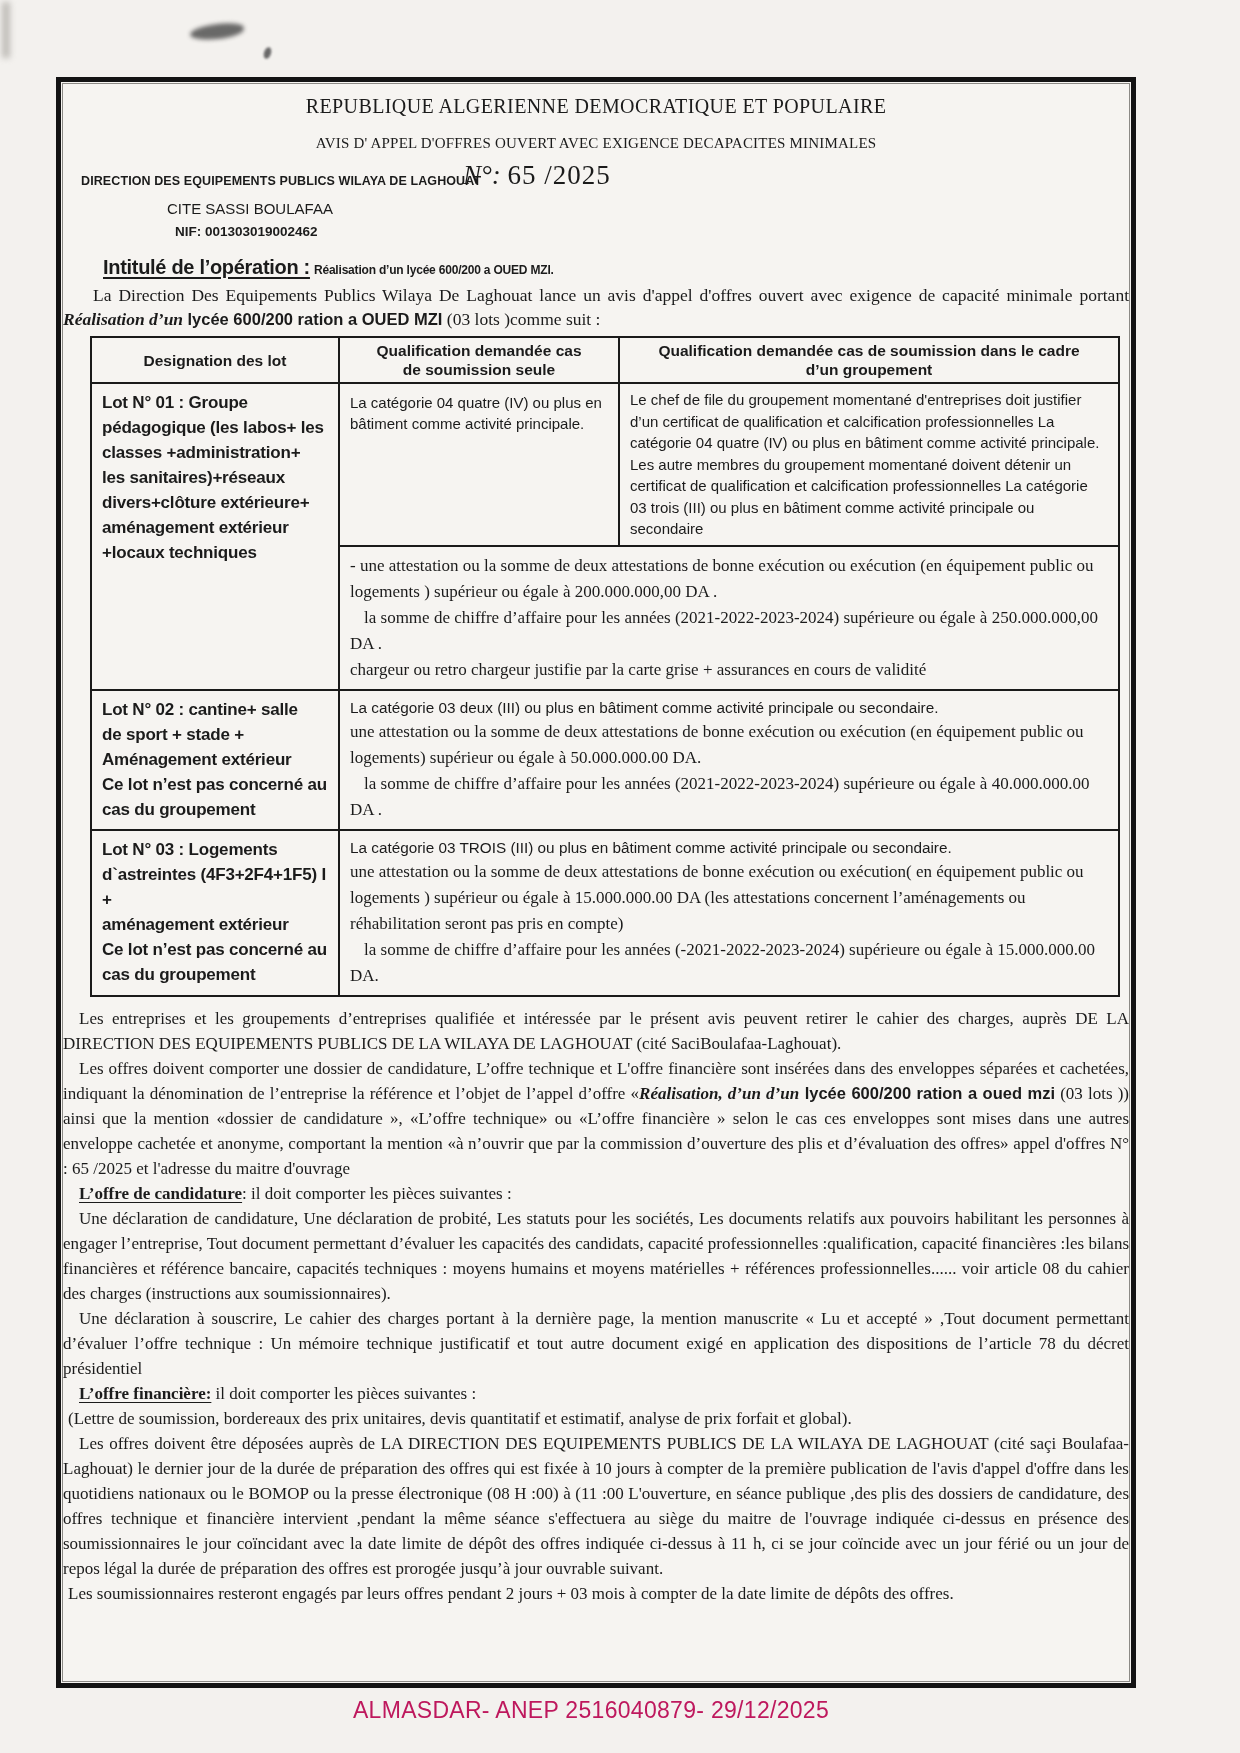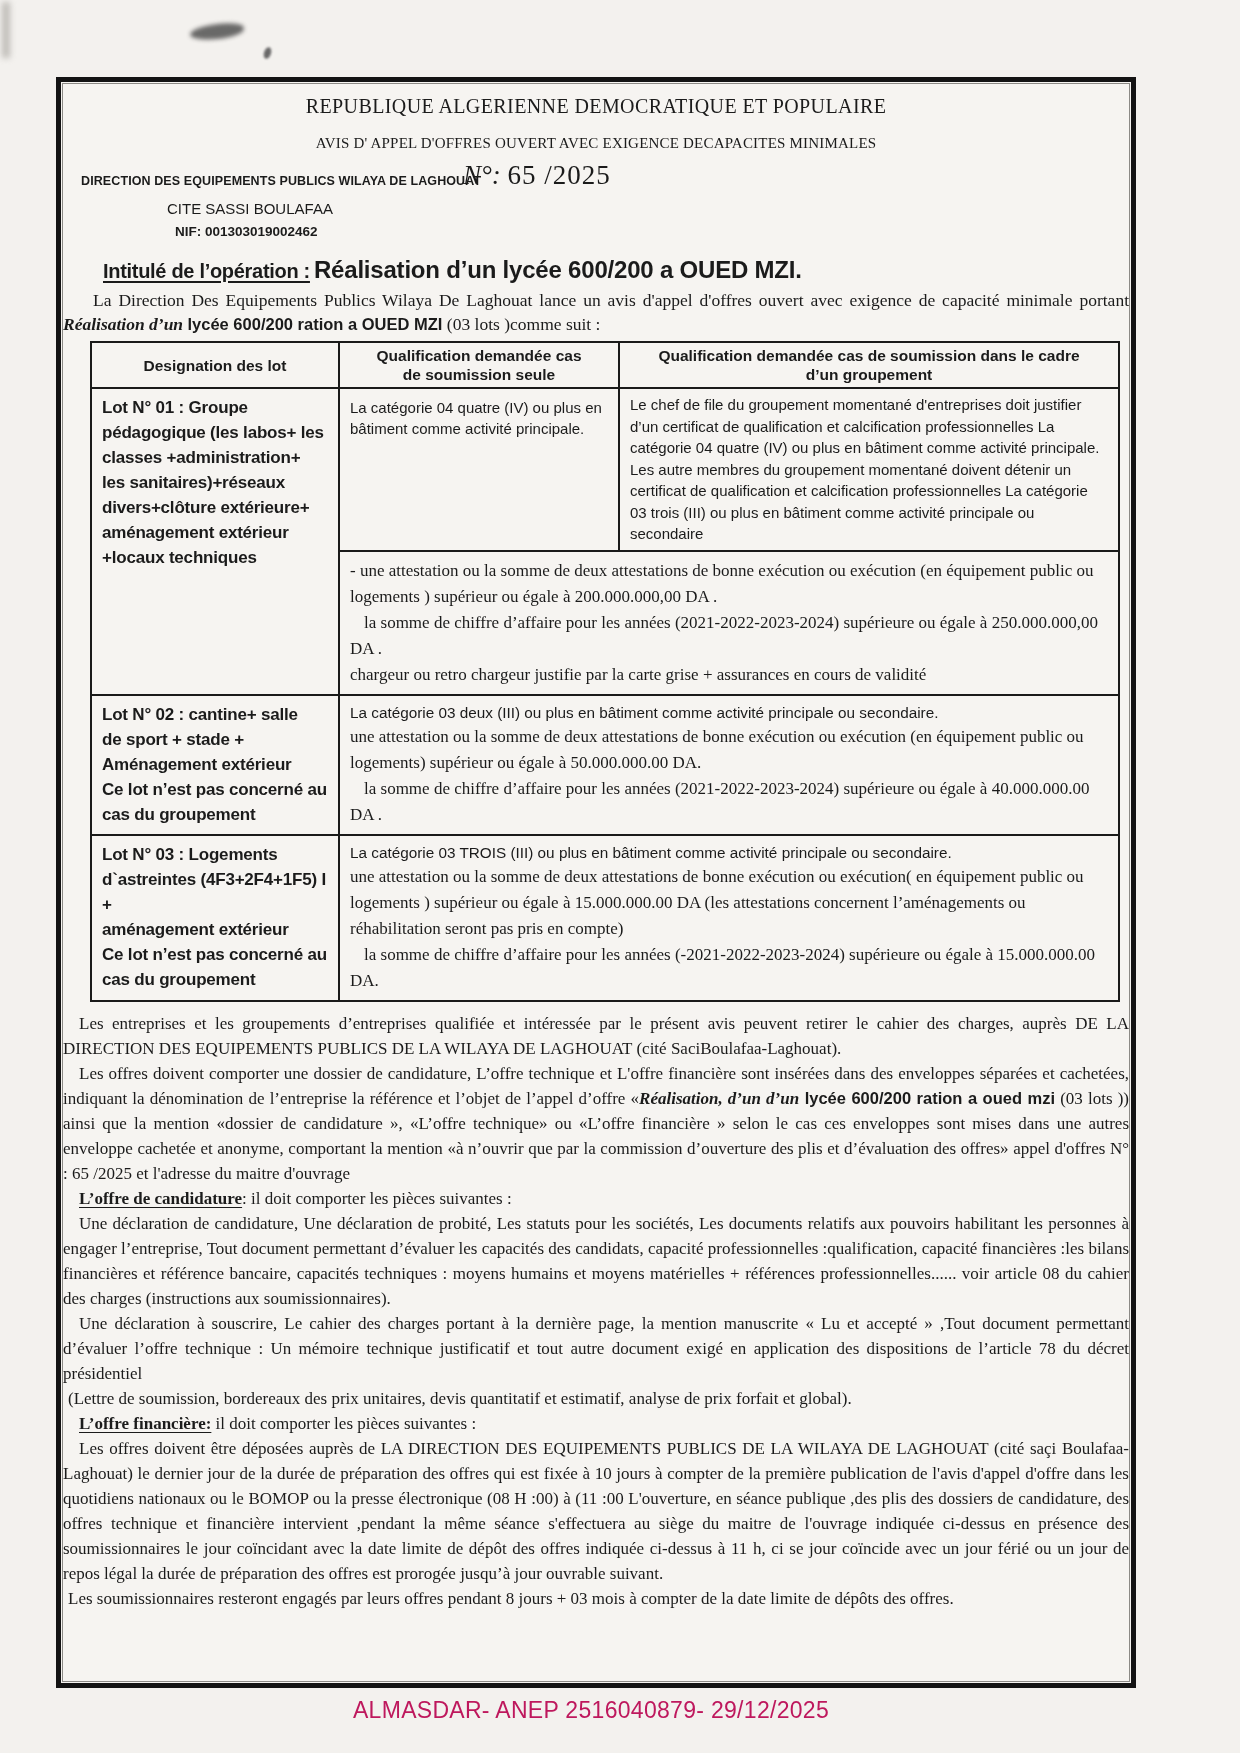--- a/index.html
+++ b/index.html
@@ -31,21 +31,21 @@
   .hdr-block{position:relative;height:96px;margin-top:6px;}
   .numero{position:absolute;left:400px;top:2px;font-size:27px;}
   .numero .nlab{font-style:italic;font-family:"Liberation Serif",serif;}
   .numero .nval{font-family:"Liberation Serif",serif;letter-spacing:1px;}
   .direction{position:absolute;left:18px;top:16px;font-family:"Liberation Sans",sans-serif;font-weight:700;font-size:12.5px;letter-spacing:.1px;}
   .cite{position:absolute;left:104px;top:42px;font-family:"Liberation Sans",sans-serif;font-weight:400;font-size:15px;}
   .nif{position:absolute;left:112px;top:66px;font-family:"Liberation Sans",sans-serif;font-weight:700;font-size:13.5px;}
 
   .intitule{margin:2px 0 0 40px;}
   .i-label{font-family:"Liberation Sans",sans-serif;font-weight:700;font-size:20px;letter-spacing:-.3px;text-decoration:underline;text-underline-offset:3px;}
-  .i-title{font-family:"Liberation Sans",sans-serif;font-weight:700;font-size:24px;letter-spacing:-.2px;}
+  .i-title{font-family:"Liberation Sans",sans-serif;font-weight:700;font-size:12px;letter-spacing:-.2px;}
 
   .para{font-size:17px;line-height:25px;text-align:justify;margin:0;}
   .intro{font-size:17.5px;line-height:24px;text-indent:30px;margin-top:4px;}
   .intro-ital{font-weight:700;font-style:italic;}
   .intro-bold{font-family:"Liberation Sans",sans-serif;font-weight:700;font-size:16.5px;}
 
   table.lots{border-collapse:collapse;margin:5px 0 0 27px;table-layout:fixed;width:1028px;background:#f6f4f1;}
   table.lots th,table.lots td{border:2px solid #1a1a1a;vertical-align:top;overflow:hidden;}
   table.lots th{font-family:"Liberation Sans",sans-serif;font-weight:700;font-size:15.5px;line-height:19px;text-align:center;padding:3px 4px;white-space:pre-line;}
   .col-des{width:248px;}.col-seul{width:280px;}.col-grp{width:500px;}
@@ -157,24 +157,24 @@
         </tr>
       </tbody>
         </table>
 
       <div class="body-text">
         <p class="para ind">Les entreprises  et les groupements d’entreprises qualifiée et intéressée par le présent avis peuvent retirer le cahier des charges, auprès DE LA DIRECTION DES EQUIPEMENTS PUBLICS DE LA WILAYA DE LAGHOUAT (cité SaciBoulafaa-Laghouat).</p>
         <p class="para ind"><span>Les offres doivent comporter une dossier de candidature, L’offre technique et L'offre financière sont insérées dans des enveloppes séparées et cachetées, indiquant la dénomination de l’entreprise la référence et l’objet de l’appel d’offre «</span><span class="intro-ital">Réalisation, d’un d’un</span><span class="intro-bold"> lycée 600/200 ration a oued mzi</span><span>  (03 lots )) ainsi que la mention «dossier de candidature », «L’offre technique» ou «L’offre financière » selon le cas ces enveloppes sont mises dans une autres enveloppe cachetée et anonyme, comportant la mention «à n’ouvrir que par la commission d’ouverture des plis et d’évaluation des offres» appel d'offres N° :  65  /2025 et l'adresse du maitre d'ouvrage</span></p>
         <p class="para ind"><span class="h-ul">L’offre de candidature</span><span>: il doit comporter les pièces suivantes :</span></p>
         <p class="para ind">Une déclaration de candidature, Une déclaration de probité, Les statuts pour les sociétés, Les documents relatifs aux pouvoirs habilitant les personnes à engager l’entreprise, Tout document permettant d’évaluer les capacités des candidats, capacité professionnelles :qualification, capacité financières :les bilans financières et référence bancaire, capacités techniques : moyens humains et moyens matérielles + références professionnelles...... voir article 08 du cahier des charges (instructions aux soumissionnaires).</p>
         <p class="para ind">Une déclaration à souscrire, Le cahier des charges portant à la dernière page, la mention manuscrite « Lu et accepté » ,Tout document permettant d’évaluer l’offre technique : Un mémoire technique justificatif et tout autre document exigé en application des dispositions de l’article 78 du décret présidentiel</p>
+        <p class="para ind"><span class="h-ul">L’offre financière:</span><span>  il doit comporter les pièces suivantes :</span></p>
         <p class="para ind-sm">(Lettre de soumission, bordereaux des prix unitaires, devis quantitatif et estimatif, analyse de prix forfait et global).</p>
-        <p class="para ind"><span class="h-ul">L’offre financière:</span><span>  il doit comporter les pièces suivantes :</span></p>
         <p class="para ind">Les offres doivent être déposées auprès de LA DIRECTION DES EQUIPEMENTS PUBLICS DE LA WILAYA DE LAGHOUAT (cité saçi Boulafaa-Laghouat) le dernier jour de la durée de préparation des offres qui est fixée à 10 jours à compter de la première publication de l'avis d'appel d'offre dans les quotidiens nationaux ou le BOMOP ou la presse électronique (08 H :00) à (11 :00 L'ouverture, en séance  publique ,des plis des dossiers de candidature, des offres technique et financière intervient ,pendant la même séance s'effectuera au siège du maitre de l'ouvrage indiquée ci-dessus en présence des soumissionnaires le jour coïncidant avec la date limite de dépôt des offres indiquée ci-dessus à 11 h, ci se jour coïncide avec un jour férié ou un jour de repos légal la durée de préparation des offres est prorogée jusqu’à jour ouvrable suivant.</p>
-        <p class="para ind-sm">Les soumissionnaires resteront engagés par leurs offres pendant 8 jours + 03 mois  à compter de la date limite de dépôts des offres.</p>
+        <p class="para ind-sm">Les soumissionnaires resteront engagés par leurs offres pendant 2 jours + 03 mois  à compter de la date limite de dépôts des offres.</p>
       </div>
 
     </div>
   </div>
 
   <div class="footer">ALMASDAR- ANEP 2516040879- 29/12/2025</div>
 
 </div>
 
 </body></html>

